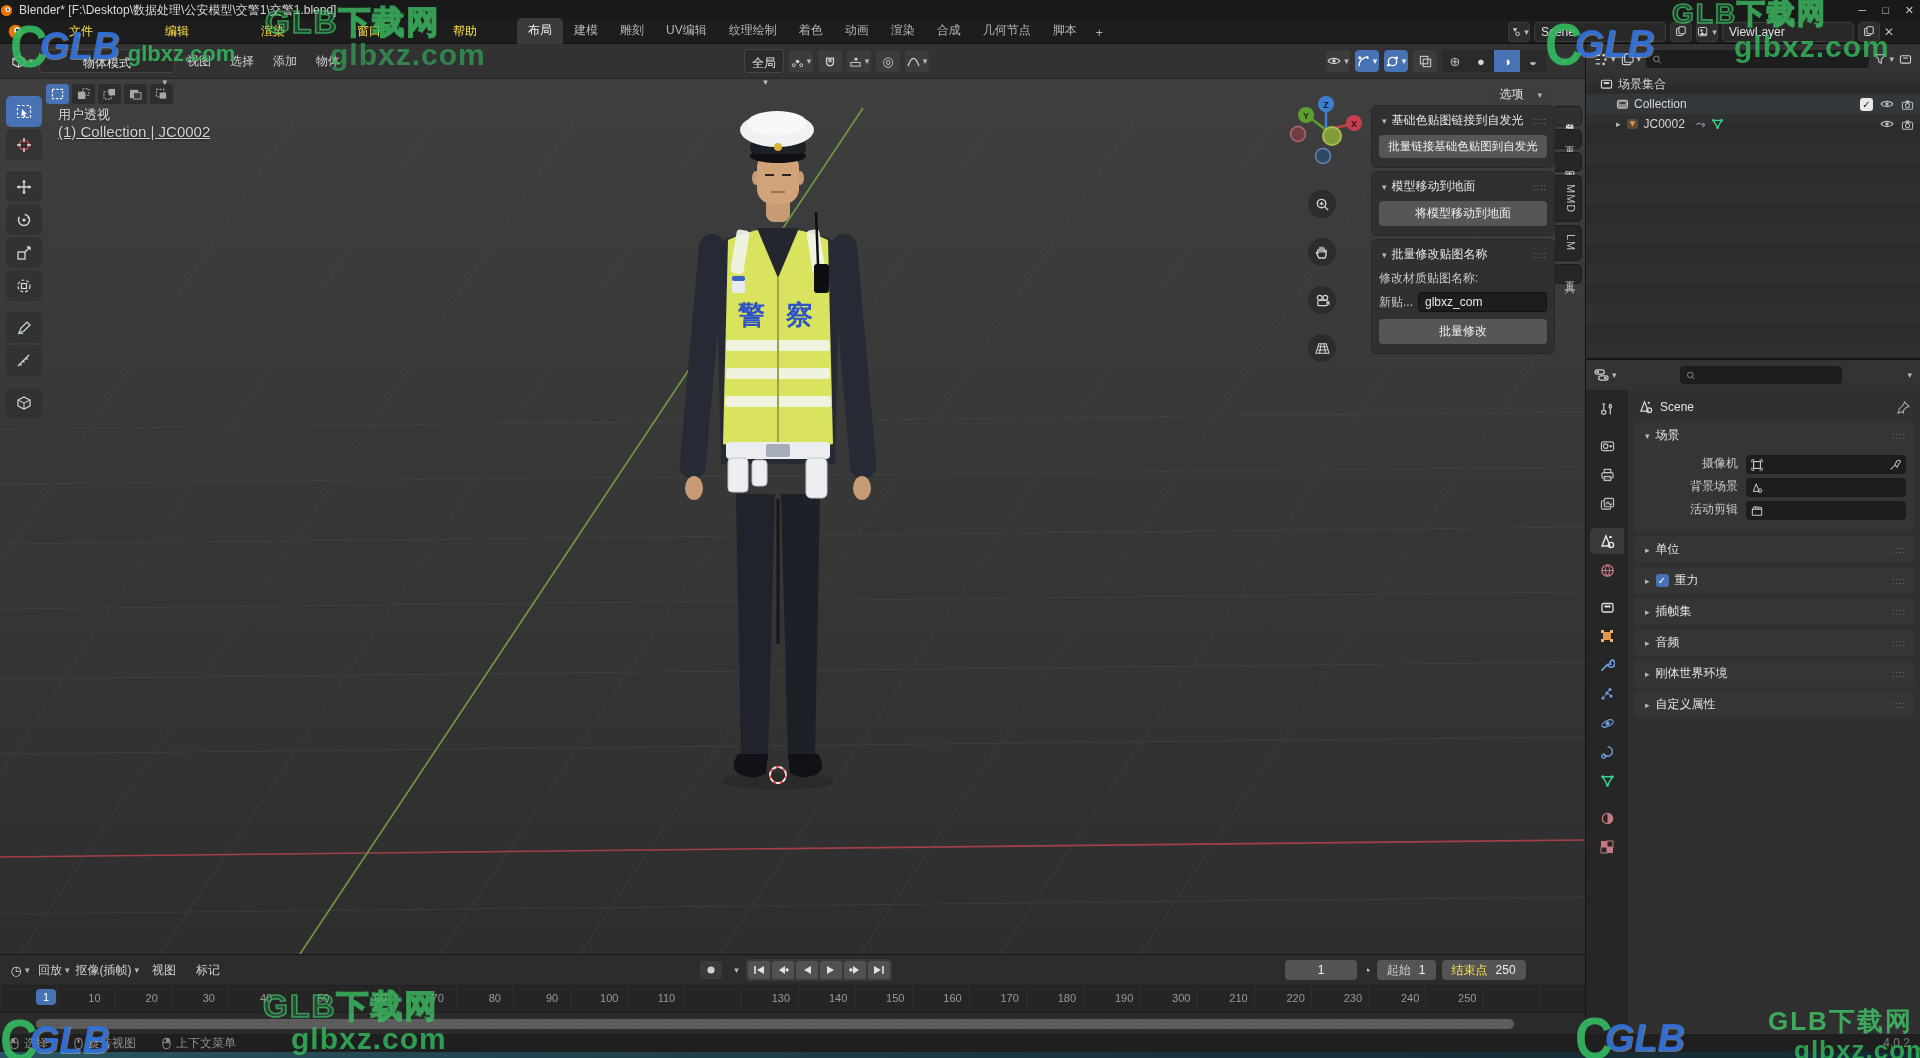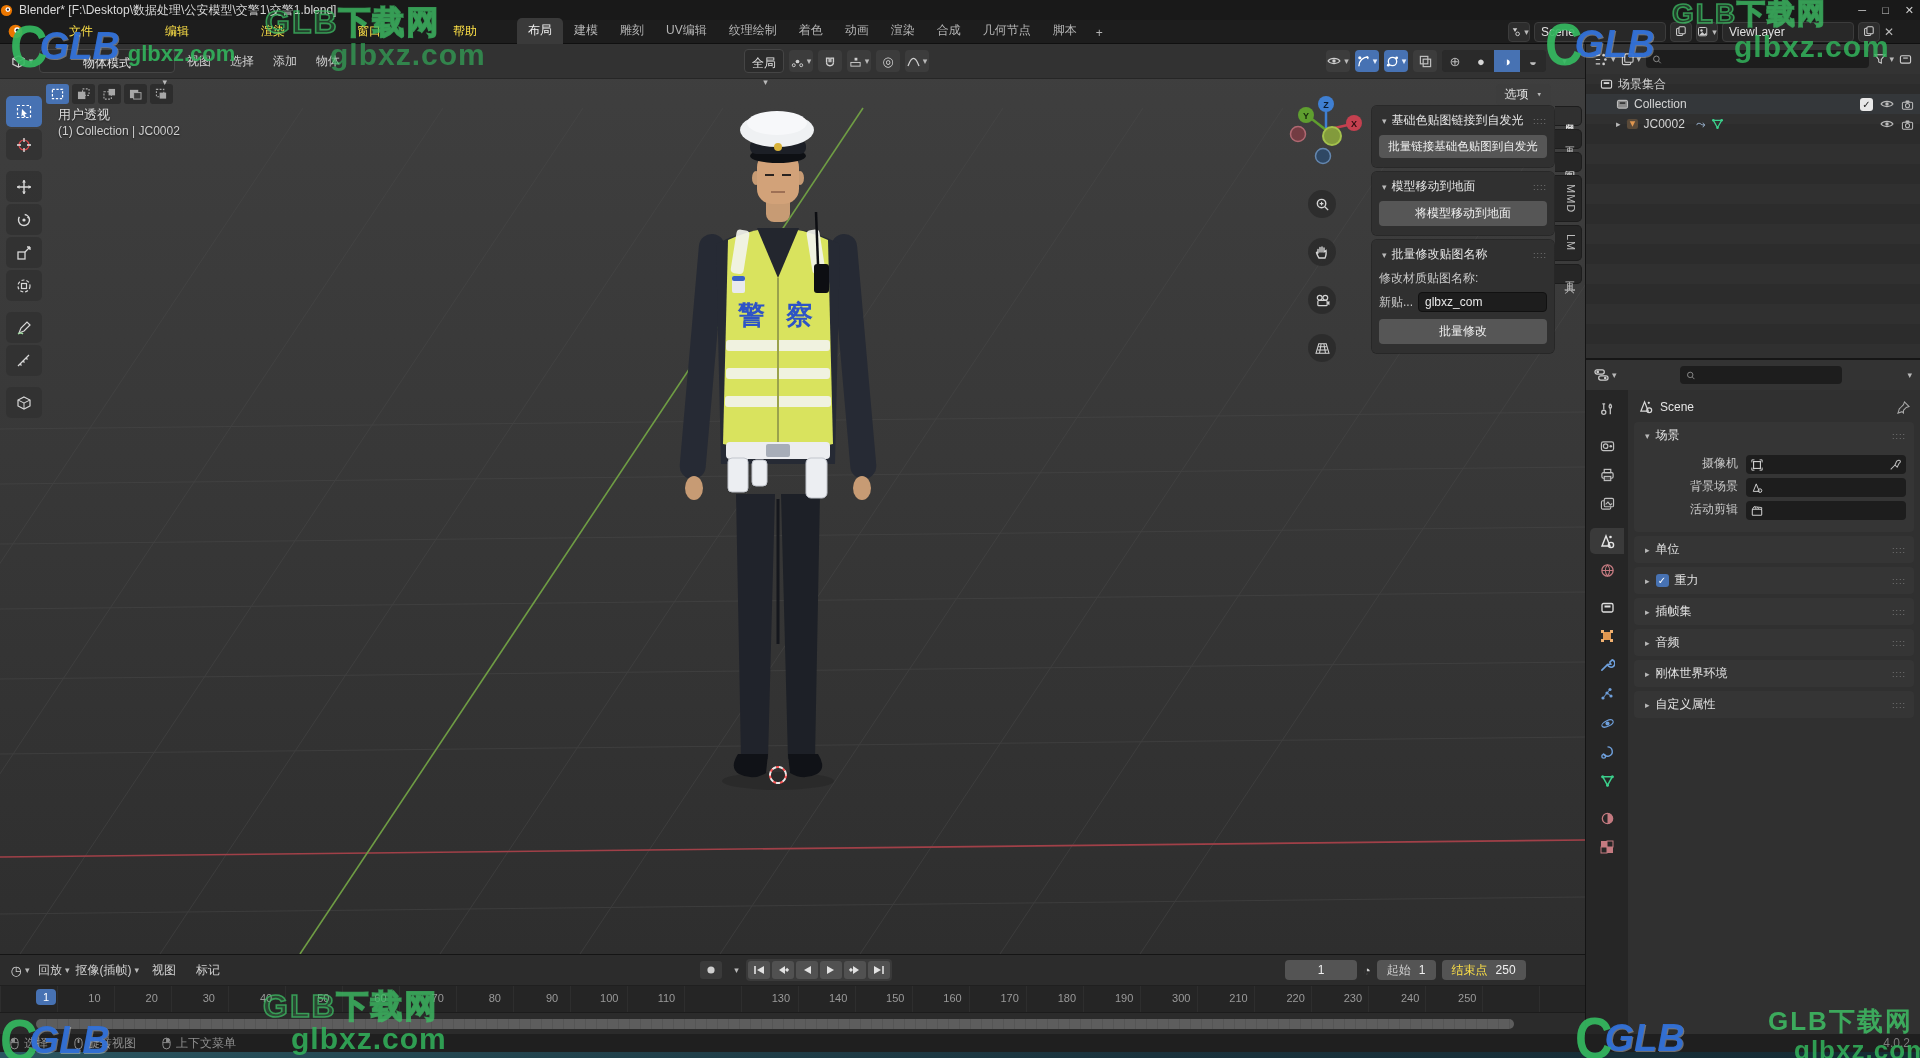--- a/index.html
+++ b/index.html
@@ -35,21 +35,21 @@
   .seg .hbtn.on{background:#4772b3;}
   .scene-svg{position:absolute;left:0;top:0;width:1585px;height:910px;z-index:1;}
   .tool-opts{position:absolute;left:46px;top:40px;display:flex;gap:3px;z-index:7;}
   .topt{width:23px;height:20px;background:#2d2d2d;border-radius:3px;display:flex;align-items:center;justify-content:center;}
   .topt.on{background:#4772b3;}
   .vp-info{position:absolute;left:58px;top:62px;z-index:6;color:#dedede;text-shadow:0 1px 2px rgba(0,0,0,.6);line-height:17px;font-size:13px;}
   .toolbar{position:absolute;left:6px;top:52px;width:36px;display:flex;flex-direction:column;gap:2px;z-index:7;}
   .tool{width:36px;height:31px;background:rgba(50,50,50,.92);border-radius:5px;display:flex;align-items:center;justify-content:center;color:#d8d8d8;font-size:15px;}
   .tool.on{background:#4772b3;color:#fff;}
   .tool.gap{margin-top:9px;}
-  .options-btn{position:absolute;top:40px;right:34px;z-index:7;display:flex;align-items:center;gap:5px;background:#3d3d3d;border-radius:4px;height:21px;padding:0 9px;color:#e3e3e3;font-family:Liberation Mono, monospace;}
+  .options-btn{position:absolute;top:40px;right:34px;z-index:7;display:flex;align-items:center;gap:11px;background:#3d3d3d;border-radius:4px;height:21px;padding:0 9px;color:#e3e3e3;}
   
   .npanel{position:absolute;top:62px;right:31px;width:182px;z-index:7;display:flex;flex-direction:column;gap:5px;}
   .np-sec{background:rgba(48,48,48,.96);border-radius:5px;padding:5px 7px 9px;box-shadow:0 0 0 1px rgba(20,20,20,.5);}
   .np-head{display:flex;align-items:center;gap:5px;color:#e6e6e6;padding:1px 0 4px;}
   .np-dots{margin-left:auto;color:#7a7a7a;letter-spacing:1px;font-size:9px;}
   .np-btn{background:#565656;border-radius:4px;text-align:center;color:#f0f0f0;padding:4px 2px;margin-top:2px;}
   .np-label{color:#c8c8c8;padding:3px 0;}
   .np-inrow{display:flex;align-items:center;gap:5px;margin-top:2px;}
   .np-input{flex:1;background:#1d1d1d;border:1px solid #111;border-radius:4px;height:18px;color:#e8e8e8;padding:0 6px;font-size:12px;font-family:inherit;width:60px;}
   .ntabs{position:absolute;top:62px;right:3px;width:27px;display:flex;flex-direction:column;gap:3px;z-index:7;}
@@ -410,21 +410,21 @@
           <div class="topt">
               <svg width="13" height="12" viewBox="0 0 14 13">
                 <rect x="1.5" y="1.5" width="8" height="8" fill="none" stroke="#a8a8a8" stroke-width="1.2" stroke-dasharray="2 1.5"></rect>
                 <rect x="5" y="5" width="7" height="6.5" fill="#a8a8a8"></rect>
               </svg>
             </div>
         </div>
 
         <div class="vp-info">
           <div>用户透视</div>
-          <div style="font-size:12px;color:#cfcfcf;">(1) Collection | JC0002</div>
+          <div style="font-size:15px;color:#cfcfcf;text-decoration:underline;">(1) Collection | JC0002</div>
         </div>
 
         <div class="toolbar">
           <div class="tool on">
               <svg width="16" height="15" viewBox="0 0 16 15">
                 <rect x="1.5" y="1.5" width="13" height="12" fill="none" stroke="#fff" stroke-width="1.2" stroke-dasharray="2.5 2"></rect>
                 <path d="M6 5 L11 10 L8.6 10.2 L9.8 13 L8.2 13.6 L7 10.9 L5.4 12.4 Z" fill="#fff"></path>
               </svg>
             </div>
           <div class="tool">

